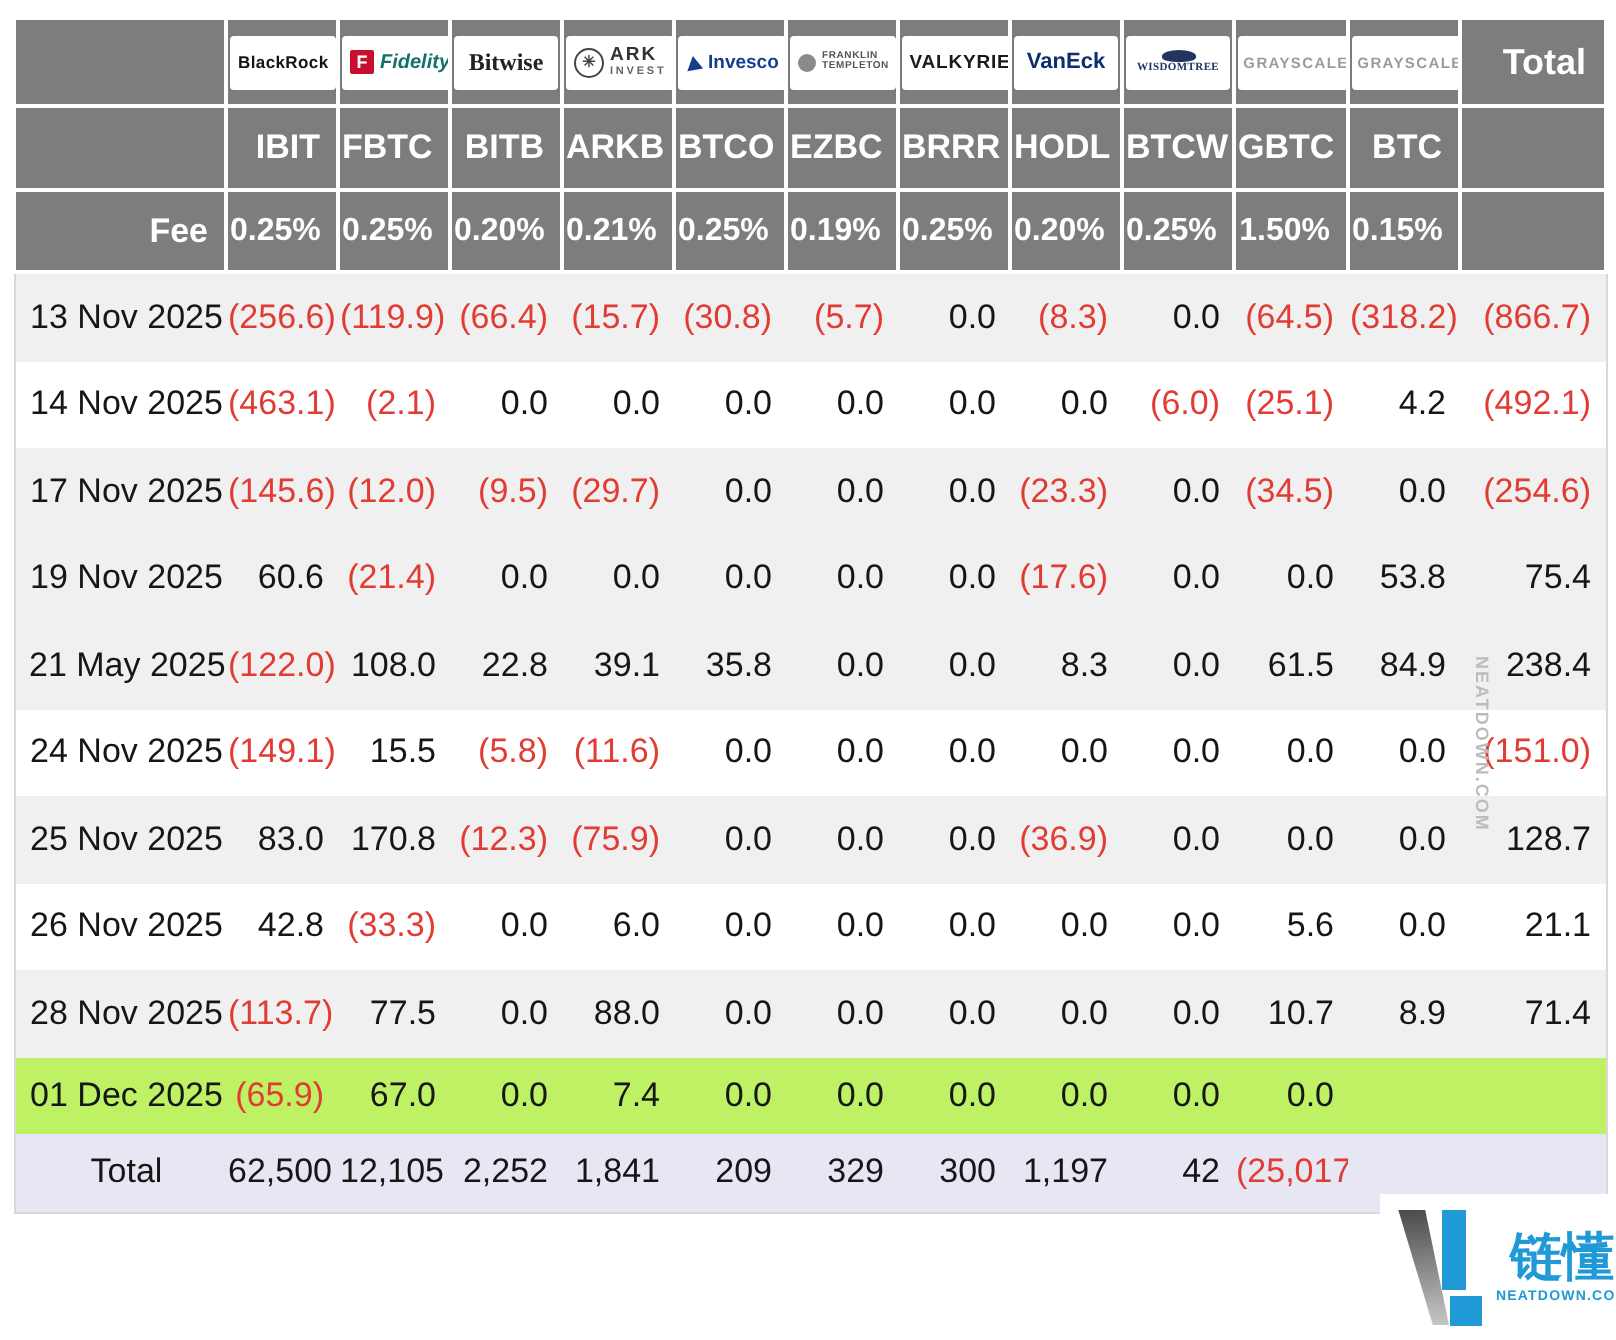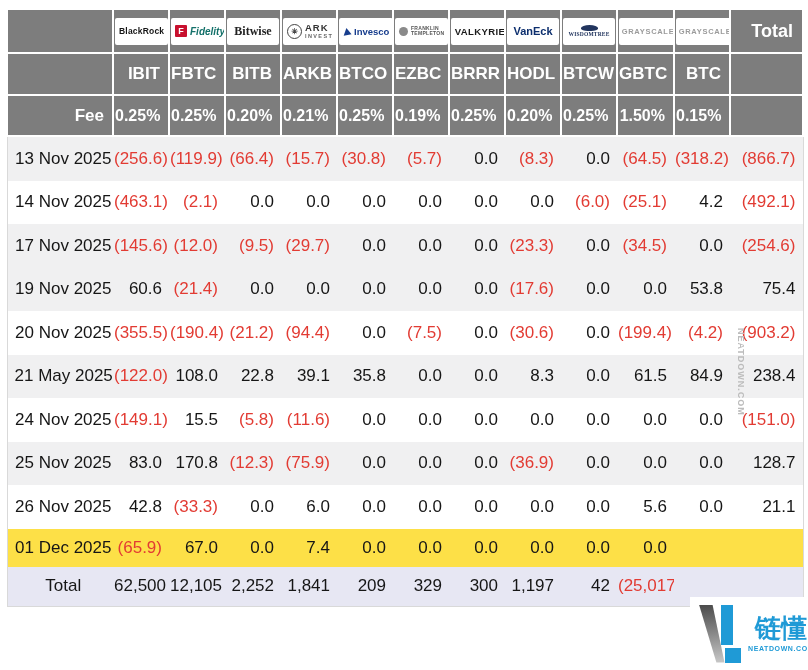--- a/index.html
+++ b/index.html
@@ -47,21 +47,21 @@
   .wt-tree{width:17px;height:6px;background:#22355e;border-radius:50% 50% 40% 40%}
   .t-wisdomtree{font-size:5.5px;color:#22355e;font-weight:bold;letter-spacing:.2px;font-family:"Liberation Serif",serif}
   .t-grayscale{font-size:7.5px;color:#9b9b9b;font-weight:bold;letter-spacing:.7px}
   
   tbody td{height:41.5px;font-size:17px;color:#161616;vertical-align:middle;white-space:nowrap;overflow:hidden}
   td.datecell{text-align:center;padding-left:7px}
   td.num{text-align:right;padding-right:7px}
   td.num.neg{color:#e23b33}
   tr.row-stripe td{background:#f0f0f1}
   tr.row-plain  td{background:#fff}
-  tr.row-green  td{background:#fde047;height:36px}
+  tr.row-green  td{background:#bef264;height:36px}
   tr.row-total  td{background:#e7e7f3;height:37px}
   
   .side-wm{
     position:absolute;left:736px;top:328px;color:#bcbcbc;font-size:9px;
     letter-spacing:1px;writing-mode:vertical-rl;font-weight:bold;
   }
   .corner-wm{
     position:absolute;left:690px;top:597px;width:118px;height:73px;background:#fff;
     display:flex;align-items:center;gap:7px;padding-left:9px;box-sizing:border-box;
   }
@@ -230,35 +230,20 @@
         <td class="num">0.0</td>
         <td class="num">0.0</td>
         <td class="num">0.0</td>
         <td class="num">0.0</td>
         <td class="num neg">(17.6)</td>
         <td class="num">0.0</td>
         <td class="num">0.0</td>
         <td class="num">53.8</td>
         <td class="num">75.4</td>
       </tr>
-      <tr class="row-plain">
-        <td class="datecell">20 Nov 2025</td>
-        <td class="num neg">(355.5)</td>
-        <td class="num neg">(190.4)</td>
-        <td class="num neg">(21.2)</td>
-        <td class="num neg">(94.4)</td>
-        <td class="num">0.0</td>
-        <td class="num neg">(7.5)</td>
-        <td class="num">0.0</td>
-        <td class="num neg">(30.6)</td>
-        <td class="num">0.0</td>
-        <td class="num neg">(199.4)</td>
-        <td class="num neg">(4.2)</td>
-        <td class="num neg">(903.2)</td>
-      </tr>
       <tr class="row-stripe">
         <td class="datecell">21 May 2025</td>
         <td class="num neg">(122.0)</td>
         <td class="num">108.0</td>
         <td class="num">22.8</td>
         <td class="num">39.1</td>
         <td class="num">35.8</td>
         <td class="num">0.0</td>
         <td class="num">0.0</td>
         <td class="num">8.3</td>
@@ -304,20 +289,35 @@
         <td class="num">0.0</td>
         <td class="num">6.0</td>
         <td class="num">0.0</td>
         <td class="num">0.0</td>
         <td class="num">0.0</td>
         <td class="num">0.0</td>
         <td class="num">0.0</td>
         <td class="num">5.6</td>
         <td class="num">0.0</td>
         <td class="num">21.1</td>
+      </tr>
+      <tr class="row-stripe">
+        <td class="datecell">28 Nov 2025</td>
+        <td class="num neg">(113.7)</td>
+        <td class="num">77.5</td>
+        <td class="num">0.0</td>
+        <td class="num">88.0</td>
+        <td class="num">0.0</td>
+        <td class="num">0.0</td>
+        <td class="num">0.0</td>
+        <td class="num">0.0</td>
+        <td class="num">0.0</td>
+        <td class="num">10.7</td>
+        <td class="num">8.9</td>
+        <td class="num">71.4</td>
       </tr>
       <tr class="row-green">
         <td class="datecell">01 Dec 2025</td>
         <td class="num neg">(65.9)</td>
         <td class="num">67.0</td>
         <td class="num">0.0</td>
         <td class="num">7.4</td>
         <td class="num">0.0</td>
         <td class="num">0.0</td>
         <td class="num">0.0</td>

